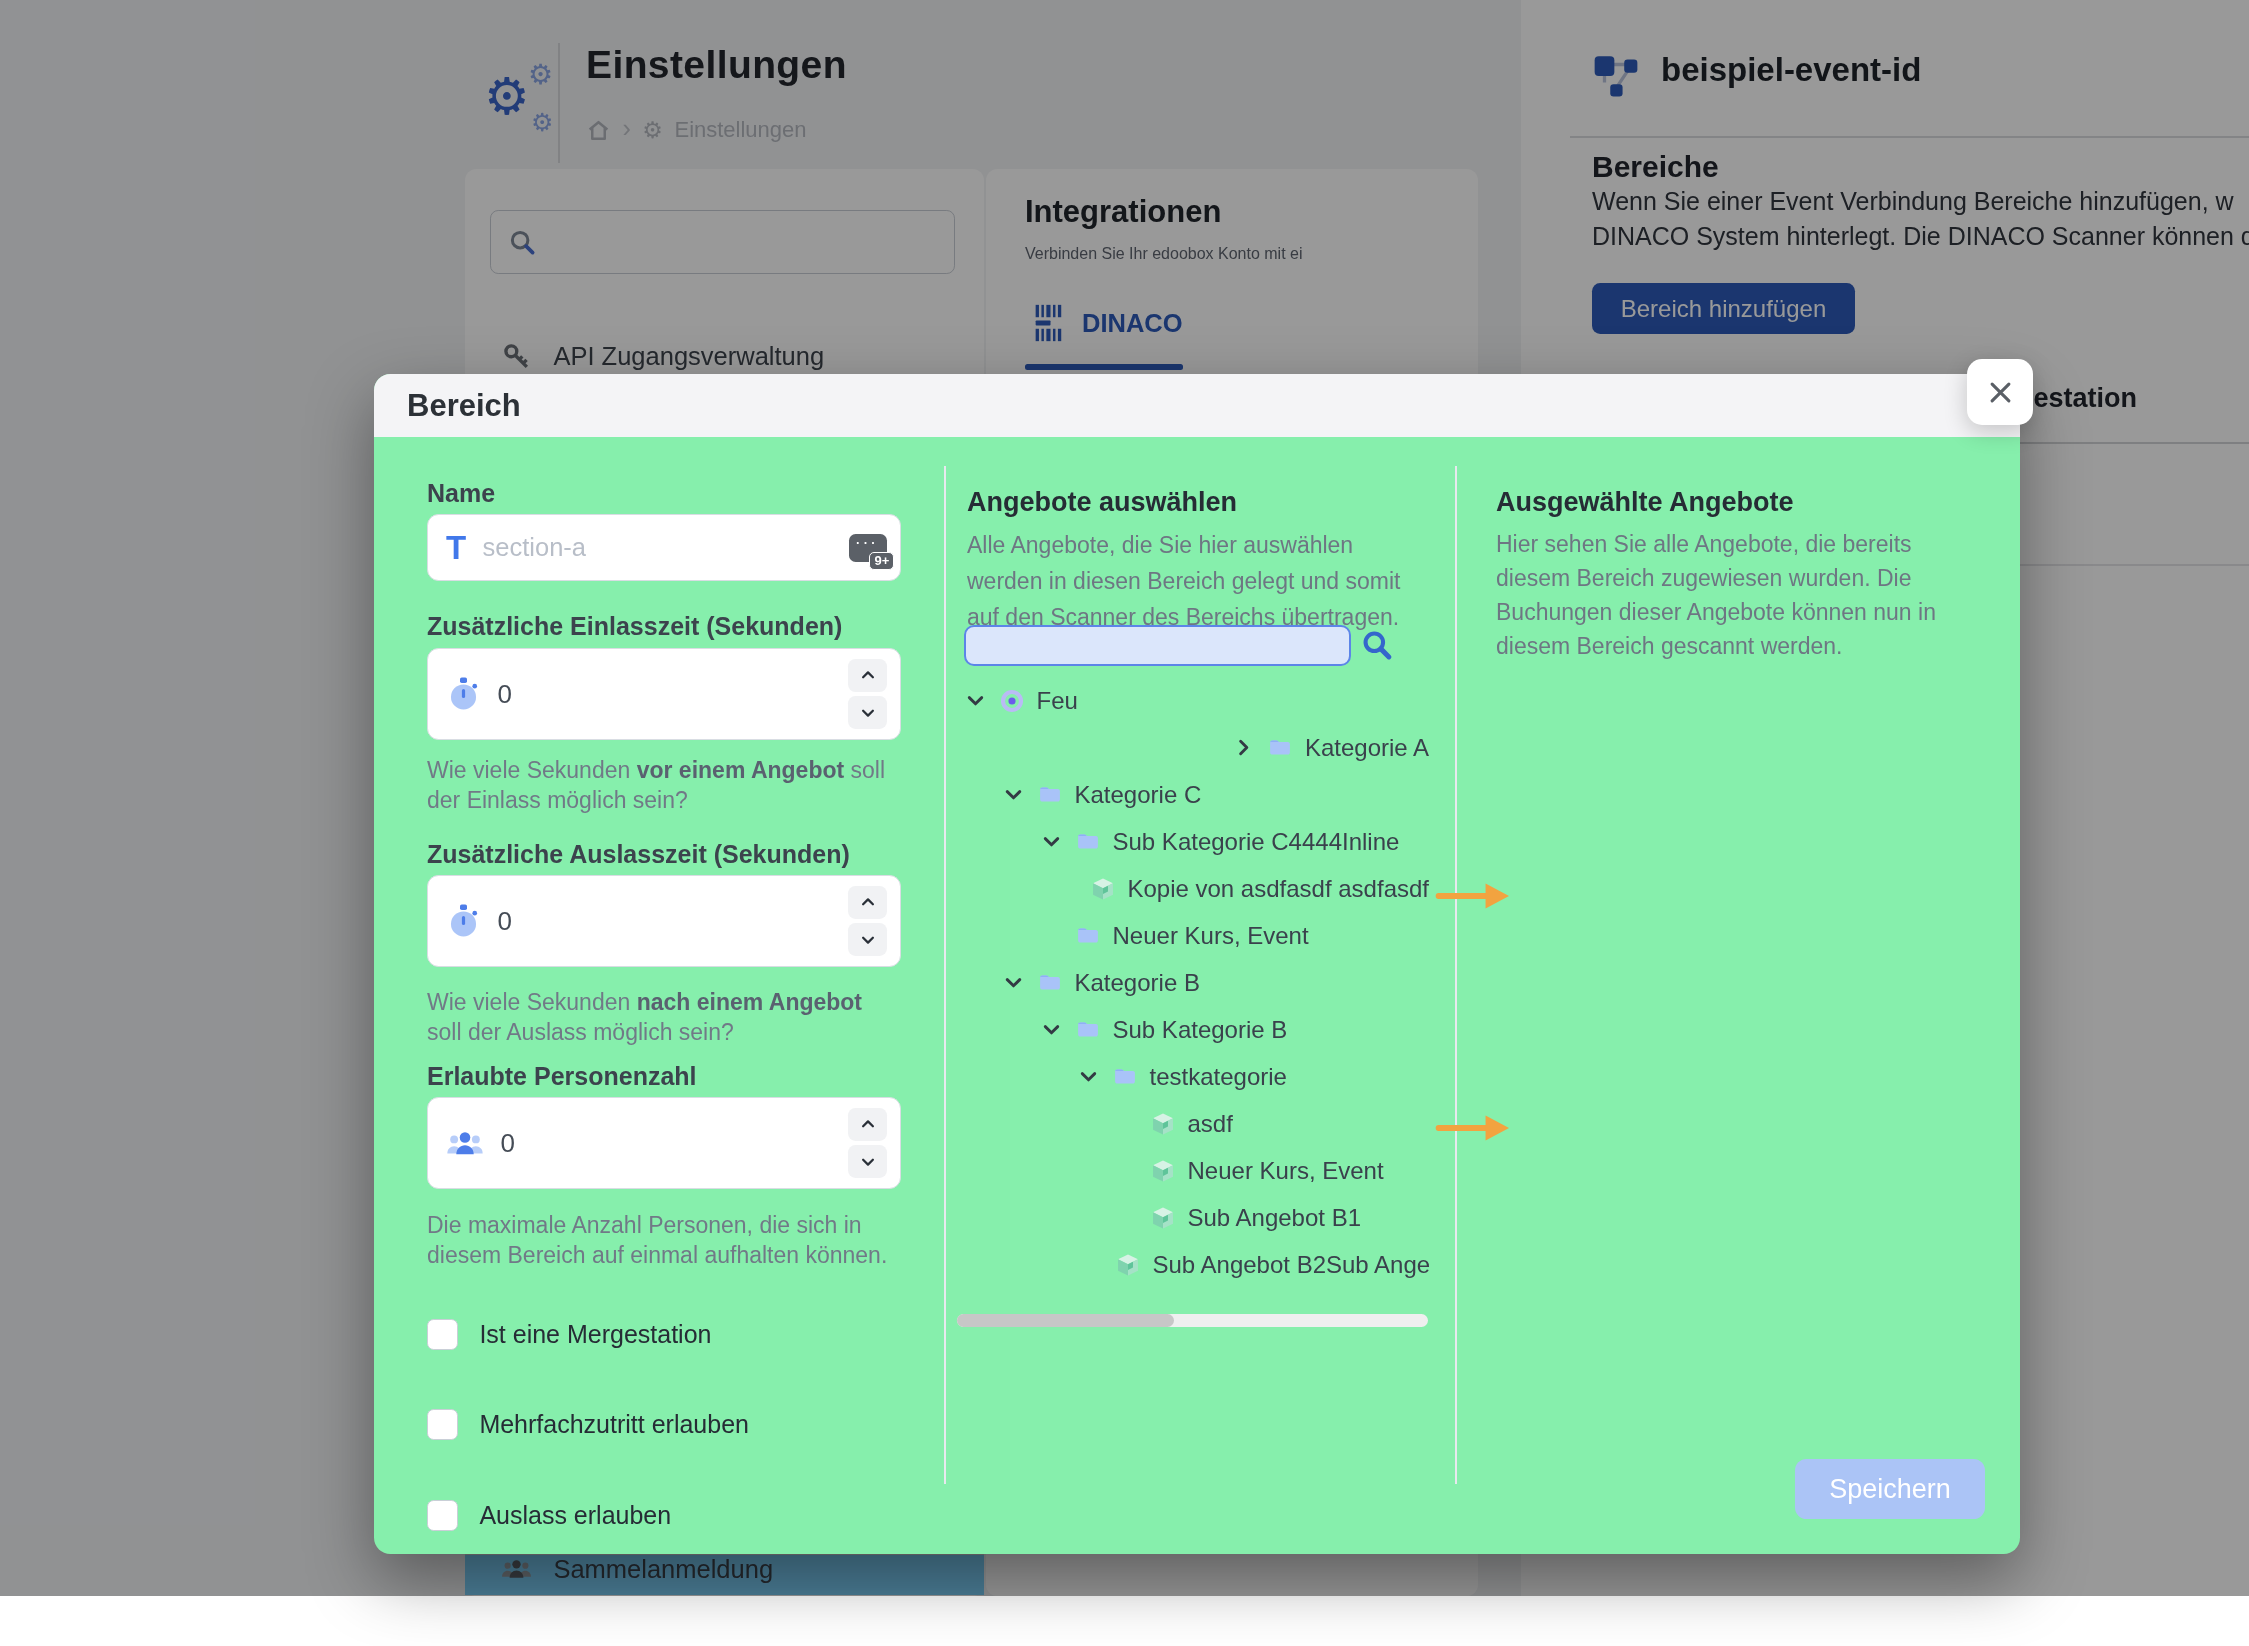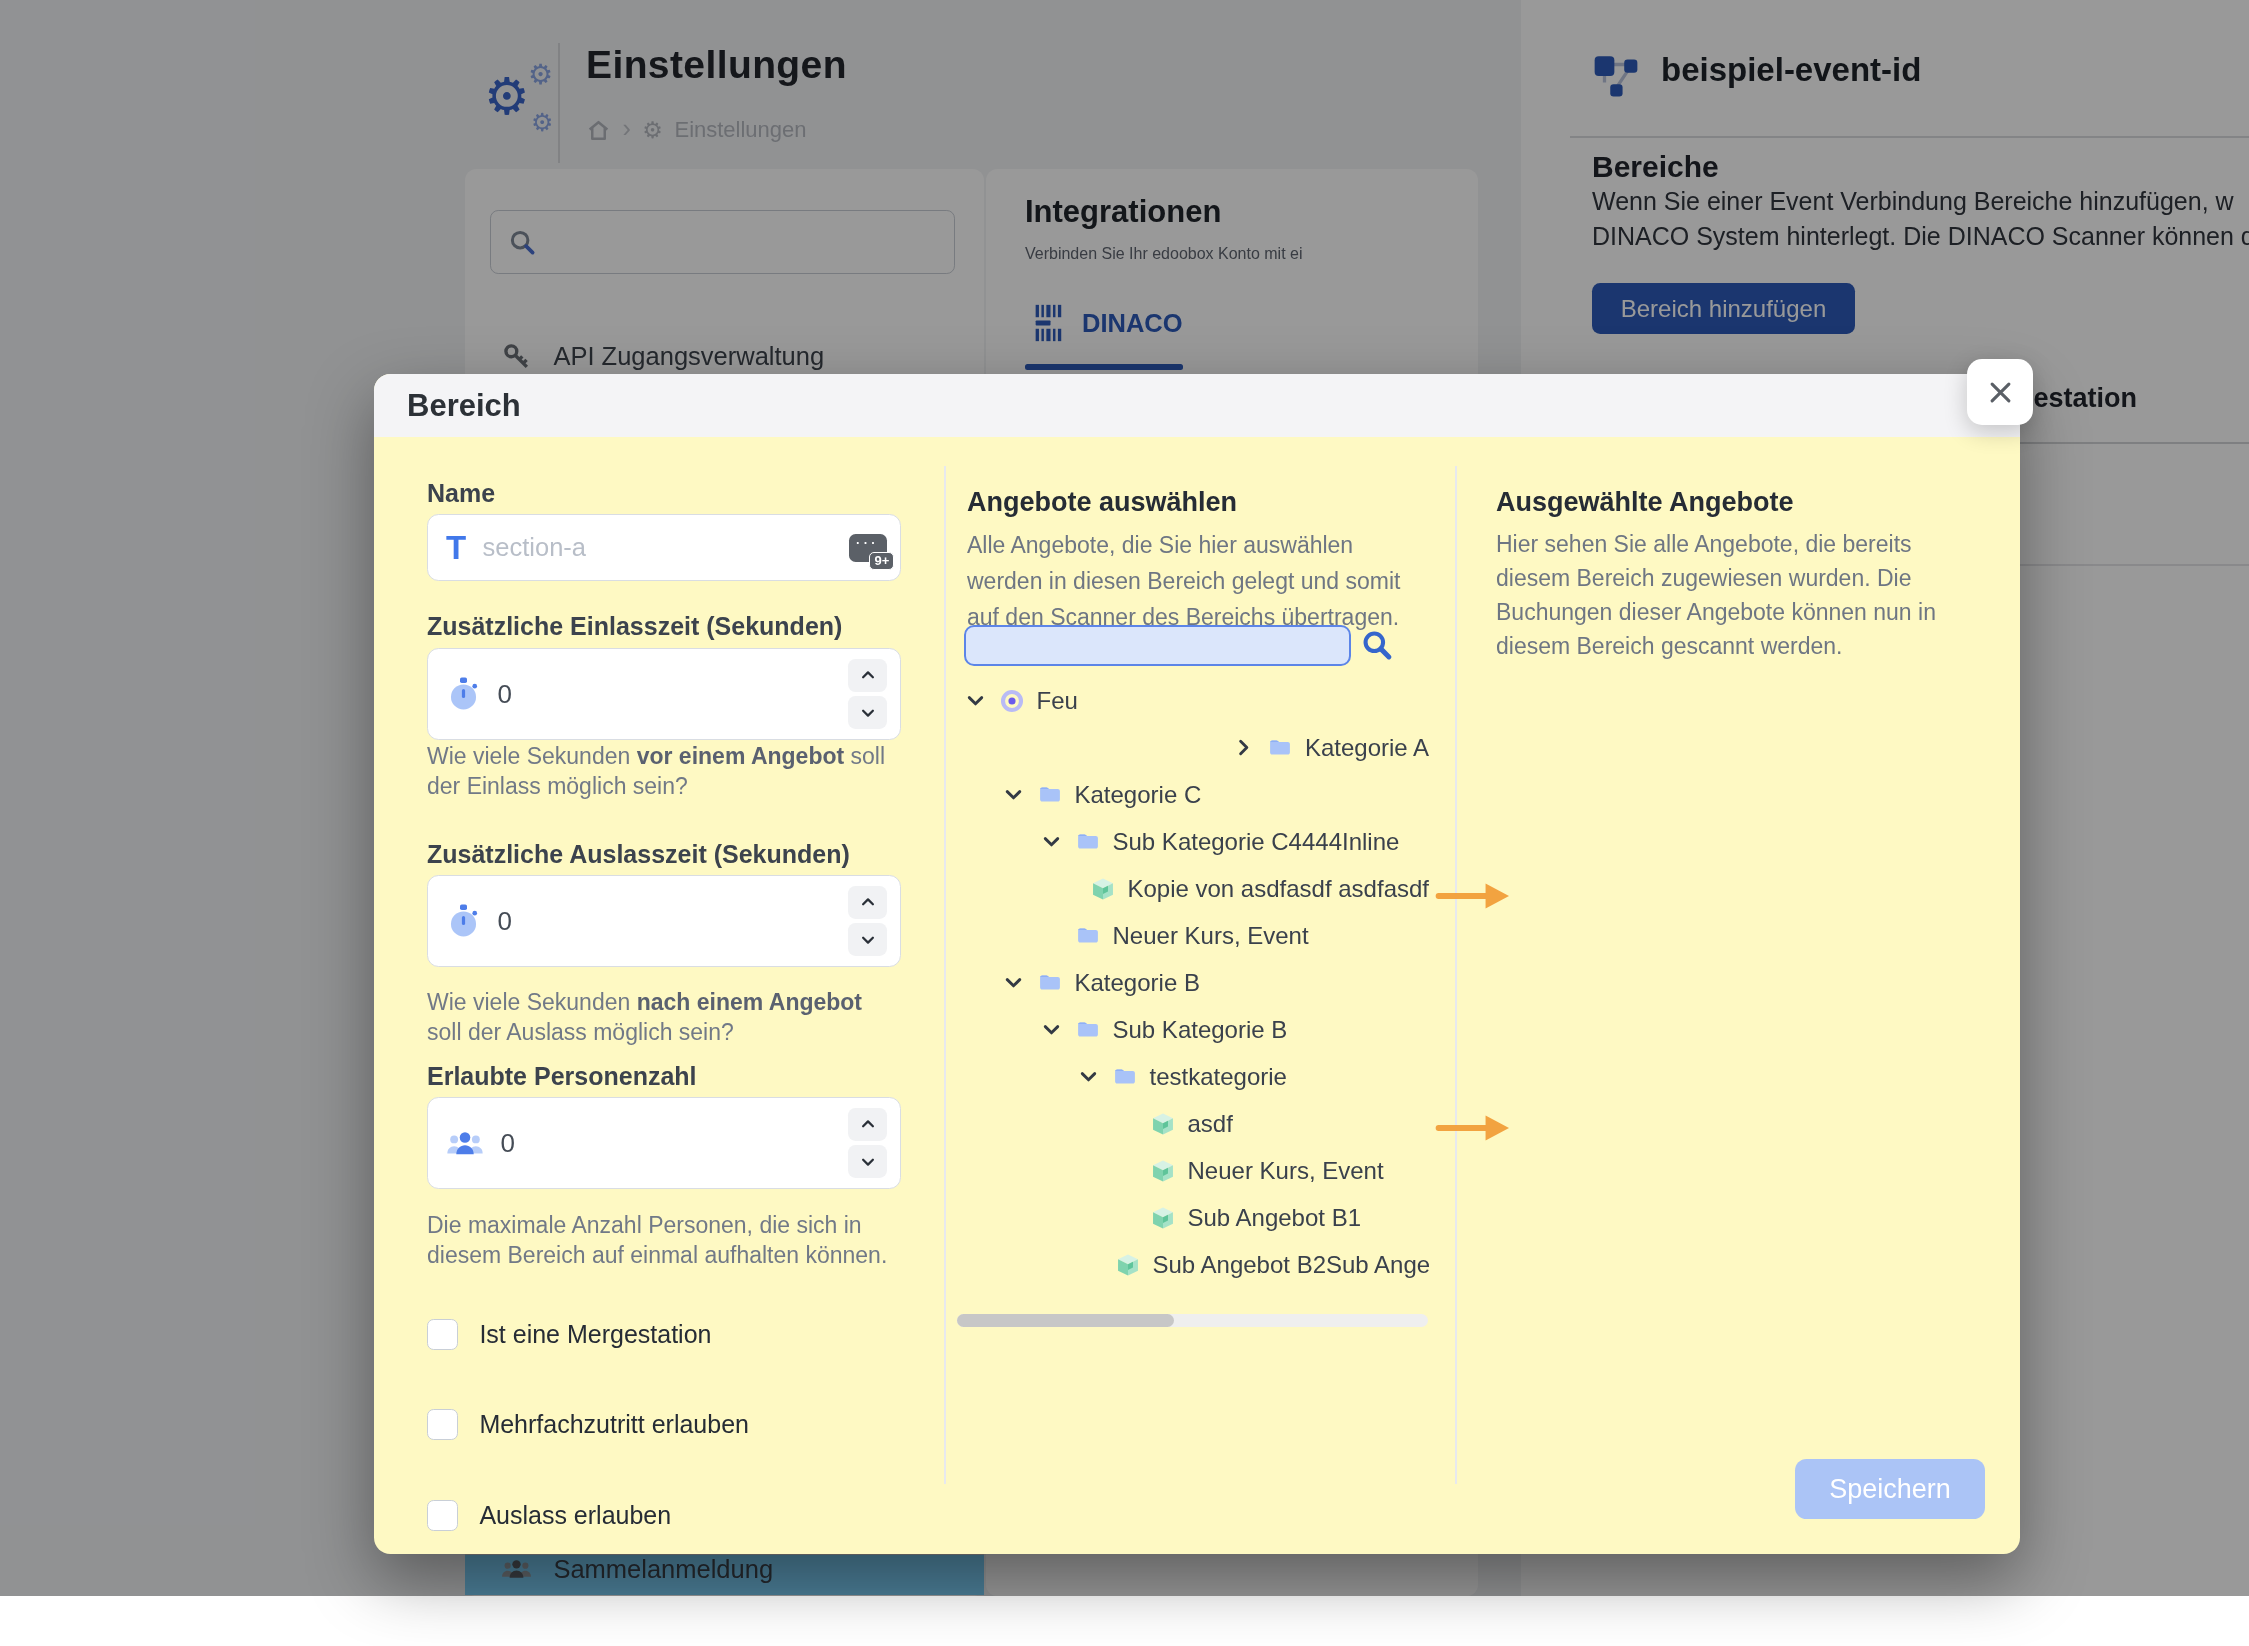--- a/index.html
+++ b/index.html
@@ -45,21 +45,21 @@
   .ev-line{position:absolute;left:71px;width:658px;font-size:25px;color:#31363e;white-space:nowrap;overflow:hidden;}
   .ev-btn{position:absolute;left:71px;top:283px;width:263px;height:51px;background:#2d5bb9;border-radius:8.2px;color:#fff;font-size:24px;font-weight:500;display:flex;align-items:center;justify-content:center;border:none;}
   .ev-thead{position:absolute;right:113px;top:383px;font-size:27px;font-weight:700;color:#22262d;}
   .ev-tdiv1{position:absolute;left:0;top:442px;width:729px;height:1.6px;background:#d2d4d7;}
   .ev-tdiv2{position:absolute;left:0;top:564px;width:729px;height:1.6px;background:#e4e5e8;}
 
   
   #dim{left:0;top:0;width:2250px;height:1596px;background:rgba(0,0,0,0.40);}
 
   
-  #modal{left:374px;top:374px;width:1646px;height:1180px;background:#fef9c3;border-radius:16.4px;box-shadow:0 25px 66px rgba(0,0,0,0.38);}
+  #modal{left:374px;top:374px;width:1646px;height:1180px;background:#86efac;border-radius:16.4px;box-shadow:0 25px 66px rgba(0,0,0,0.38);}
   .m-header{position:absolute;left:0;top:0;width:100%;height:63px;background:#f4f4f6;border-radius:16.4px 16.4px 0 0;display:flex;align-items:center;padding-left:33px;box-sizing:border-box;}
   .m-title{font-size:31px;font-weight:700;color:#2c3137;}
 
   .col-div{position:absolute;top:92px;width:1.6px;height:1018px;background:#e7e9ee;}
   #cdiv1{left:570px;}
   #cdiv2{left:1081px;}
 
   
   .lc{position:absolute;left:53px;width:474px;}
   .f-label{font-size:25px;font-weight:600;color:#3c434d;}
@@ -245,21 +245,21 @@
             <path d="M5.5 15l6.5-6.5L18.5 15"></path>
           </svg>
         </button>
       <button class="step-btn">
           <svg width="18" height="18" viewBox="0 0 24 24" fill="none" stroke="#2a3038" stroke-width="3" stroke-linecap="round" stroke-linejoin="round">
             <path d="M5.5 9l6.5 6.5L18.5 9"></path>
           </svg>
         </button>
     </span>
   </div>
-  <div class="abs lc help" style="top:367px;">
+  <div class="abs lc help" style="top:381px;">
     <span>Wie viele Sekunden </span><b>vor einem Angebot</b><span> soll der Einlass möglich sein?</span>
   </div>
 
   <div class="abs lc f-label" style="top:466px;">Zusätzliche Auslasszeit (Sekunden)</div>
   <div class="abs lc f-input" style="top:501px;height:92px;">
     <span>
       <svg width="35" height="36" viewBox="0 0 24 24">
           <rect x="9.6" y="0.6" width="4.8" height="3.8" rx="1.2" fill="#4d7de9"></rect>
           <circle cx="19.7" cy="6.6" r="1.6" fill="#4d7de9"></circle>
           <circle cx="12" cy="14" r="8.6" fill="#abc5f8"></circle>

